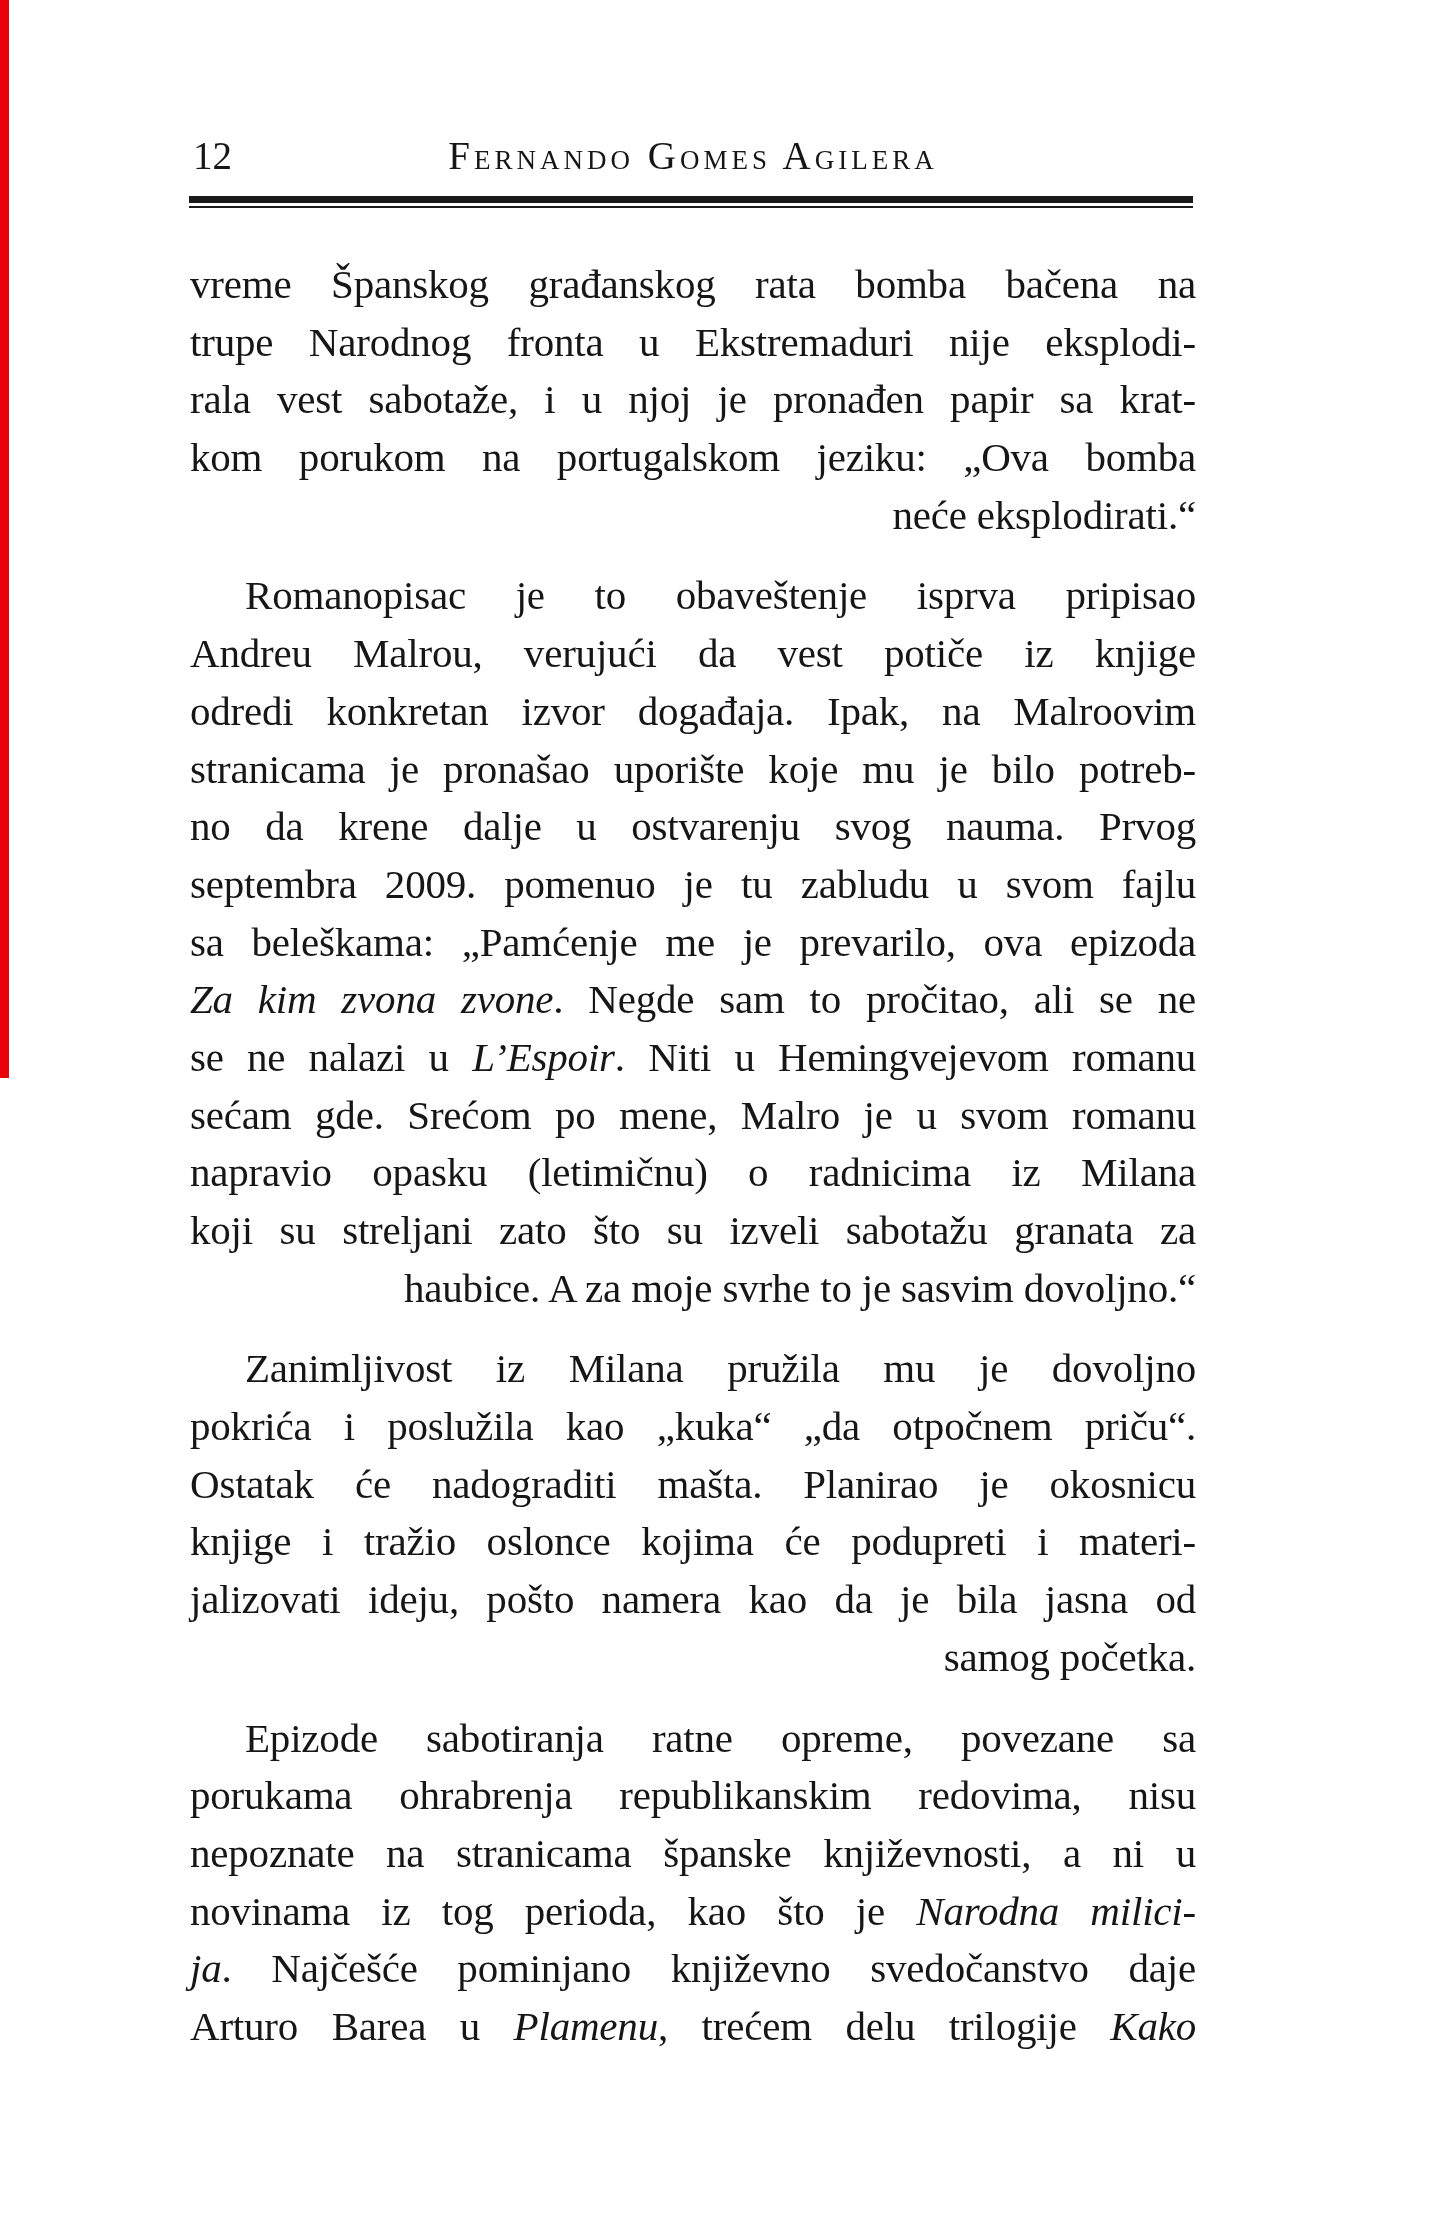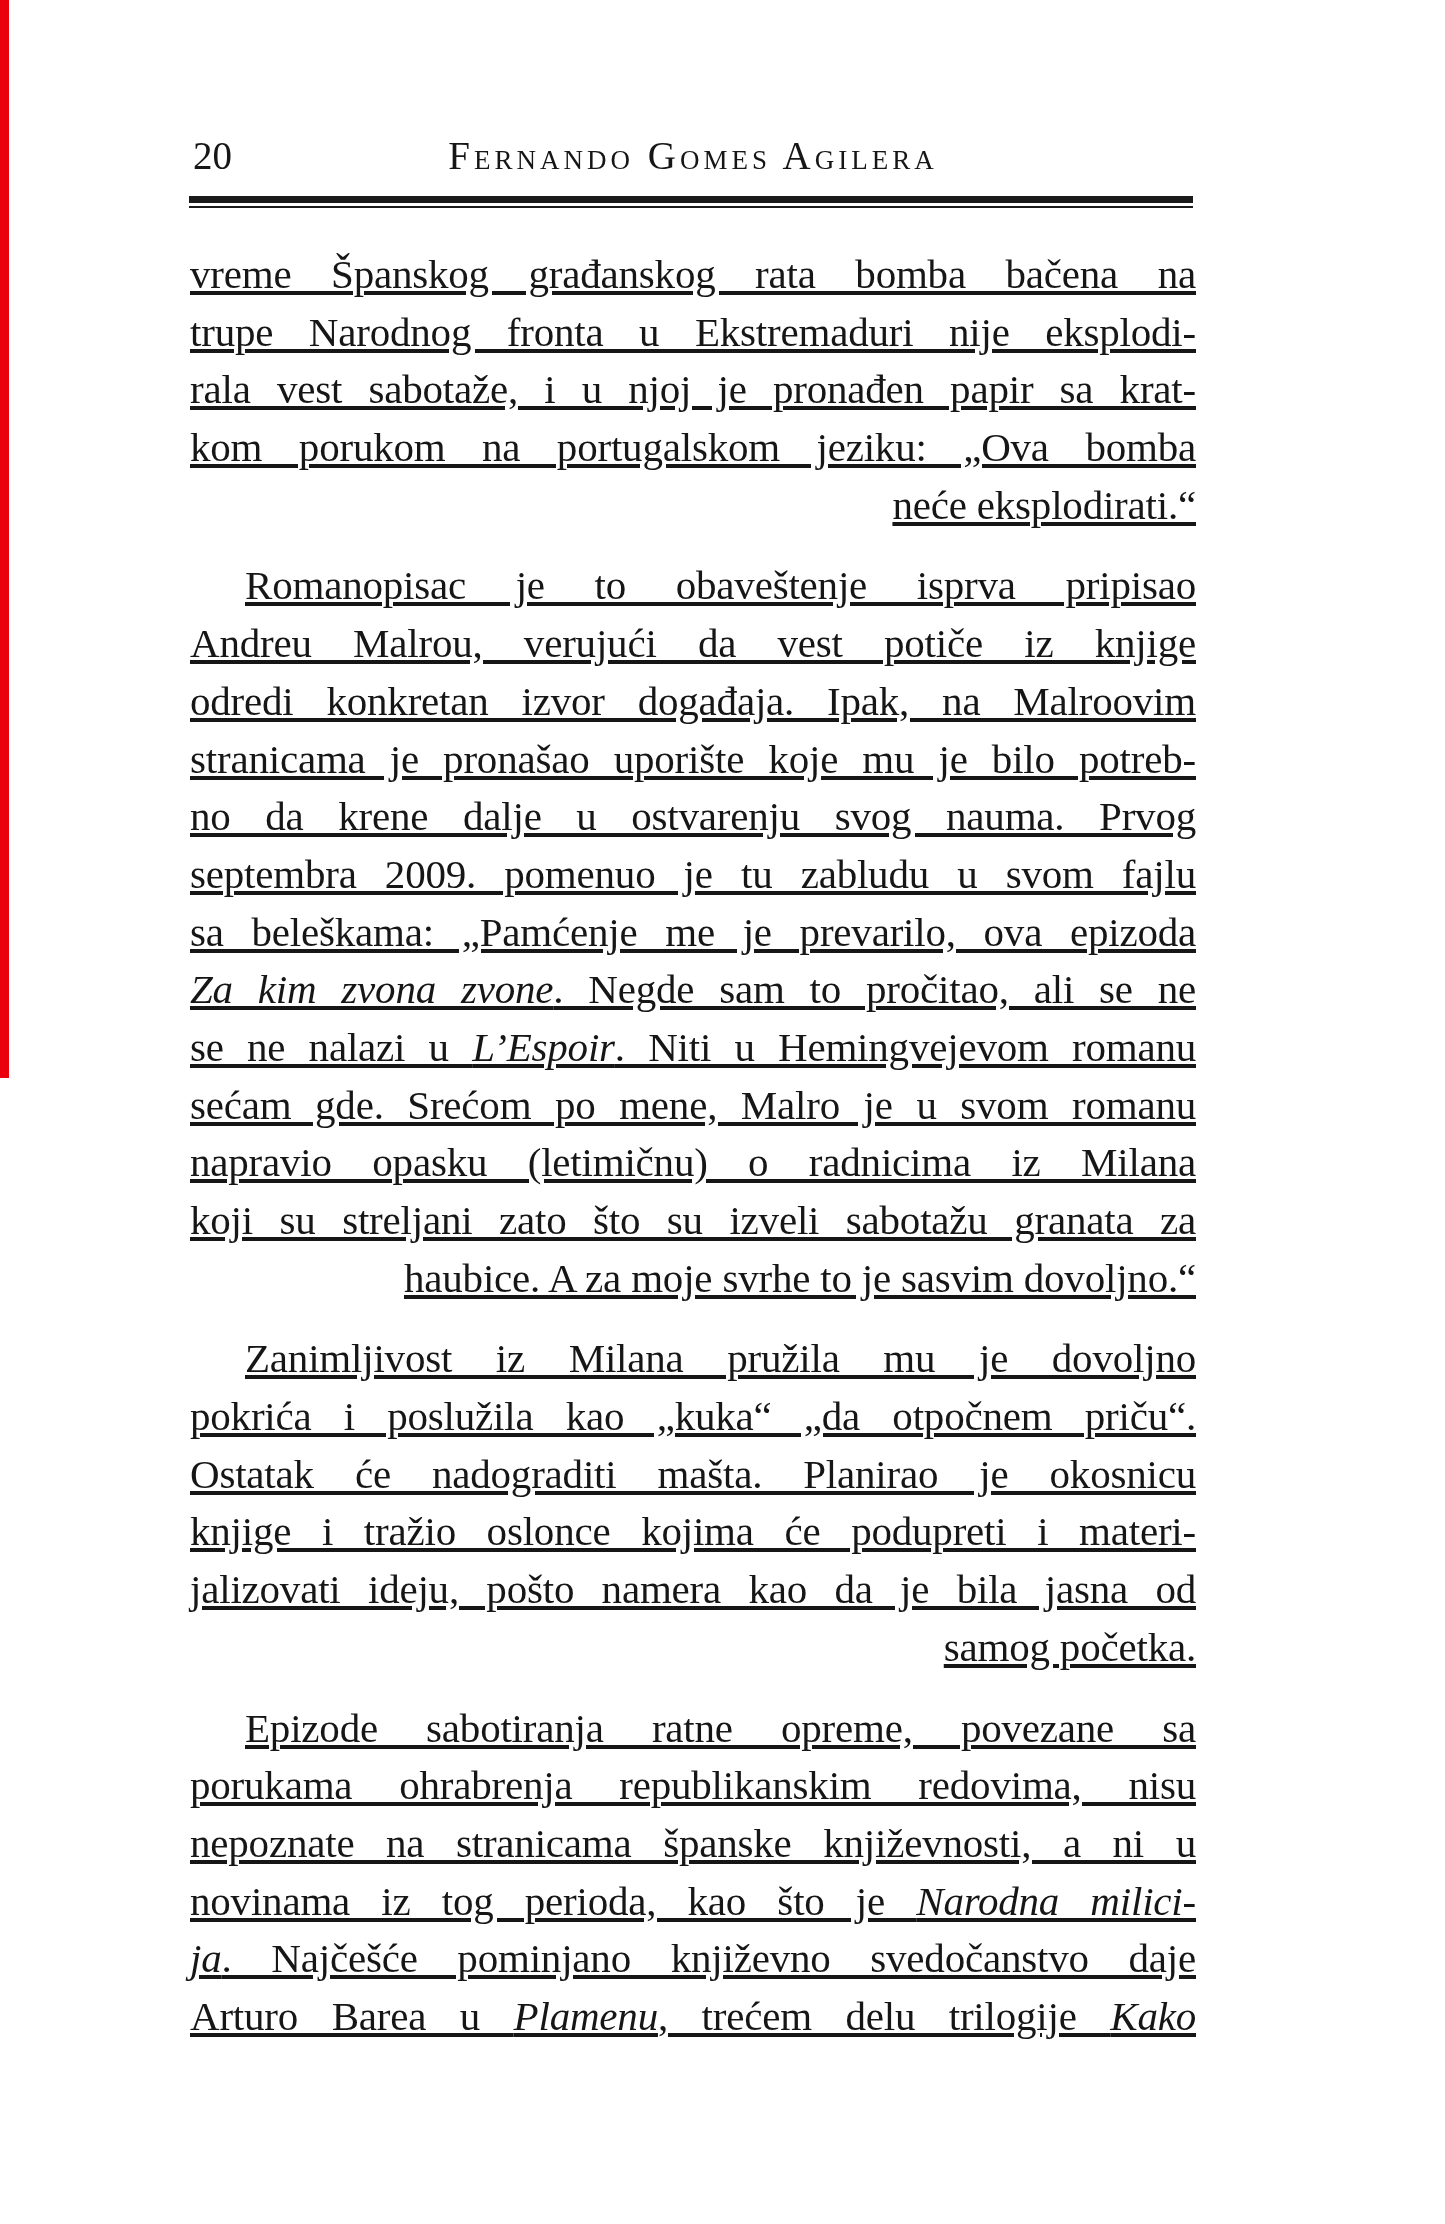--- a/index.html
+++ b/index.html
@@ -56,26 +56,25 @@
     background: #1a1a1a;
   }
   .rule-thin {
     height: 2px;
     background: #1a1a1a;
     margin-top: 3px;
   }
   .body-text {
     position: absolute;
     left: 190px;
-    top: 246px;
+    top: 256px;
     width: 1006px;
     font-size: 41px;
     line-height: 57.7px;
     letter-spacing: -0.2px;
-    text-decoration: underline;
   }
   .line {
     text-align: right;
     height: 57.7px;
     overflow: visible;
     white-space: normal;
   }
   .line.j {
     text-align: justify;
     text-align-last: justify;
@@ -87,21 +86,21 @@
   .line i {
     font-style: italic;
   }
 </style>
 </head>
 <body style="background: rgb(255, 255, 255); color: rgb(22, 22, 22);">
 
 <div class="red-bar" style="background: rgb(233, 0, 10);"></div>
 
 <div class="header">
-  <div class="page-number">20</div>
+  <div class="page-number">12</div>
   <div class="running-title">Fernando Gomes Agilera</div>
 </div>
 
 <div class="rules">
   <div class="rule-thick" style="background: rgb(26, 26, 26);"></div>
   <div class="rule-thin" style="background: rgb(26, 26, 26);"></div>
 </div>
 
 <div class="body-text">
     <div class="line j"><span>vreme Španskog građanskog rata bomba bačena na</span></div>

